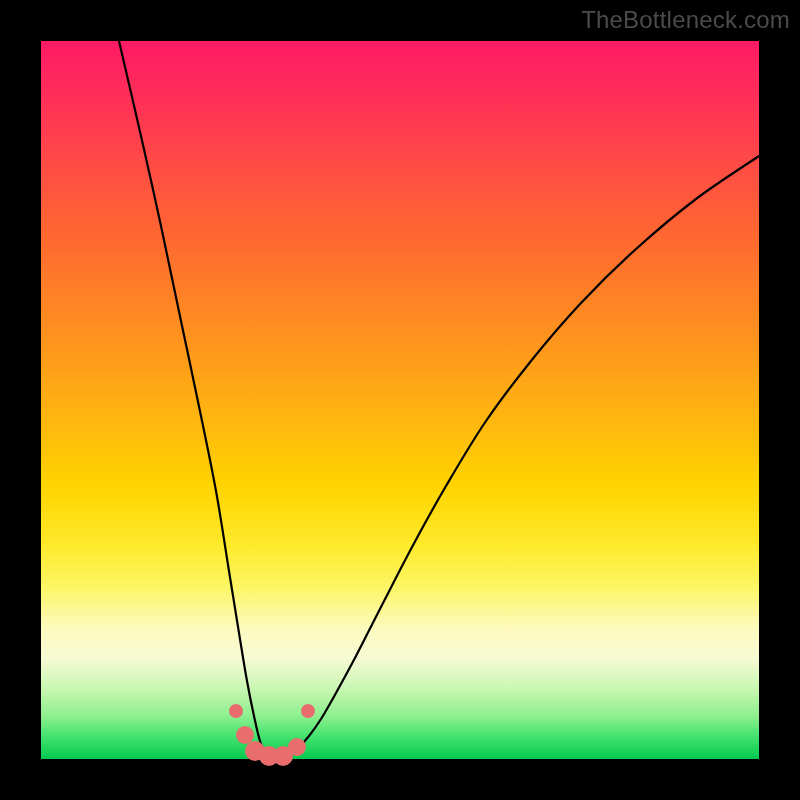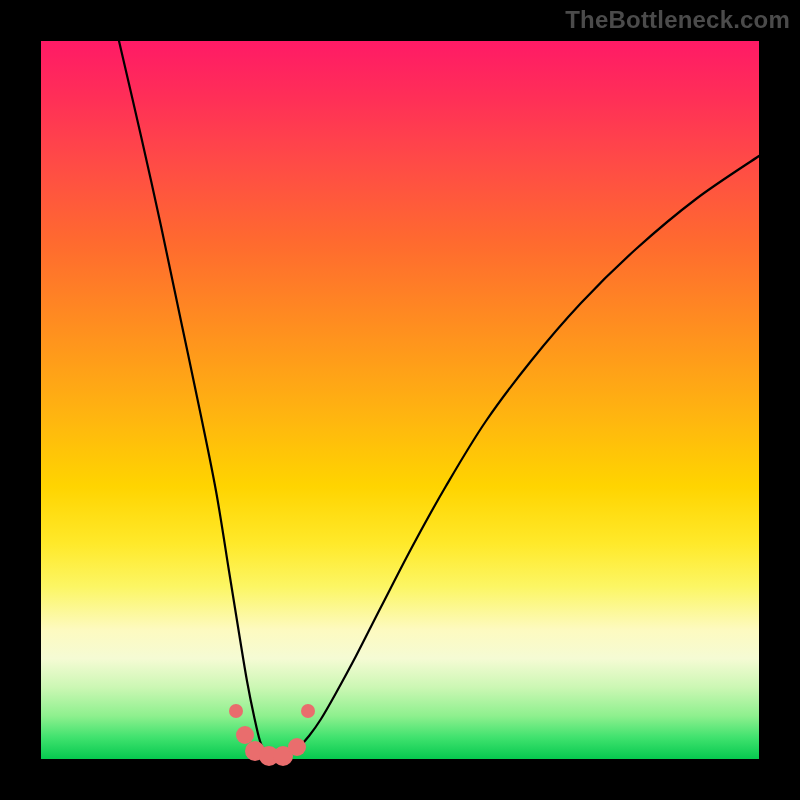--- a/index.html
+++ b/index.html
@@ -44,21 +44,21 @@
       #40e26e 97%,
       #06c94f 100%
     );
   }
   .watermark {
     position: absolute;
     top: 6px;
     right: 10px;
     color: #4b4b4b;
     font-size: 24px;
-    font-weight: 700;
+    font-weight: 400;
     letter-spacing: 0.2px;
     user-select: none;
   }
   svg.curve {
     position: absolute;
     left: 0;
     top: 0;
     width: 718px;
     height: 718px;
     overflow: visible;

